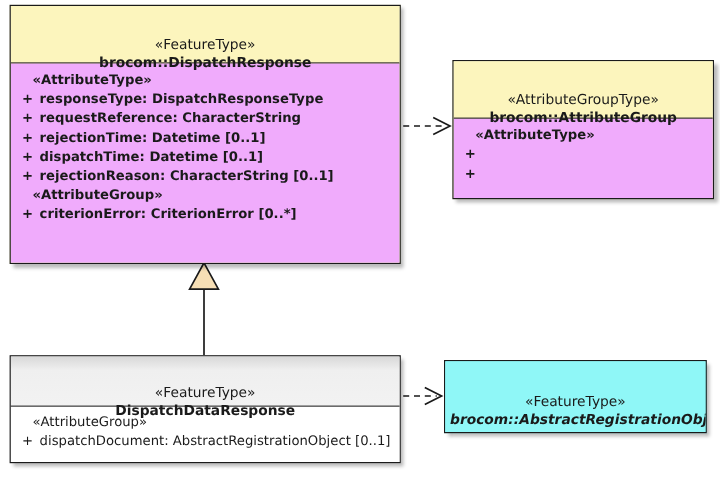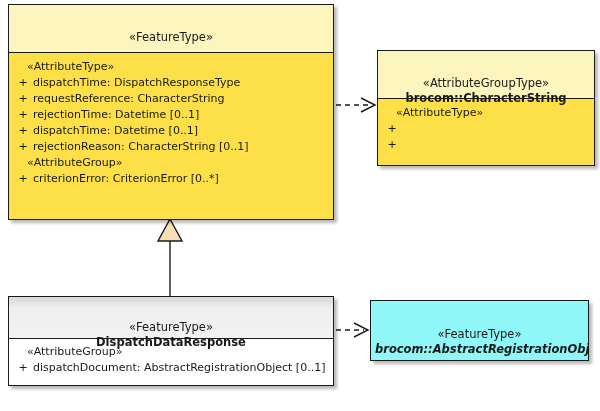--- a/index.html
+++ b/index.html
@@ -72,21 +72,21 @@
     text-align: center;
     color: #1a1a1a;
   }
   .attr-text {
     flex: 1 1 auto;
   }
 
   
   .theme-yellow { background: #fcfbd2; }
   .theme-yellow .uml-header { background: #fcf5bd; }
-  .theme-yellow .uml-body   { background: #fde047; }
+  .theme-yellow .uml-body   { background: #f0abfc; font-weight: bold; }
 
   .theme-grey  { background: #ffffff; }
   .theme-grey .uml-header {
      background: linear-gradient(to bottom, #d8d8d8 0%, #efefef 28%, #f2f2f2 100%);
   }
   .theme-grey .uml-body { background: #ffffff; }
 
   .theme-cyan { background: #8ff7f7; }
   .theme-cyan .uml-header { background: #8ff7f7; border-bottom: none; }
 
@@ -141,28 +141,29 @@
    AbstractRegistrationObject --&gt;
   <g>
     <line x1="336" y1="330" x2="364" y2="330" stroke="#1a1a1a" stroke-width="1.4" stroke-dasharray="5,4"></line>
     <polyline points="354,323 368,330 354,337" fill="none" stroke="#1a1a1a" stroke-width="1.4" stroke-linejoin="miter"></polyline>
   </g>
 </svg>
 
 <div class="uml-class theme-yellow" id="box-dispatch-response">
   <div class="uml-header">
     <div class="stereotype">«FeatureType»</div>
+    <div class="classname">brocom::DispatchResponse</div>
   </div>
   <div class="uml-body">
 
     <div class="compartment-label">«AttributeType»</div>
 
     <div class="attr-row">
       <span class="attr-vis">+</span>
-      <span class="attr-text">dispatchTime: DispatchResponseType</span>
+      <span class="attr-text">responseType: DispatchResponseType</span>
     </div>
     <div class="attr-row">
       <span class="attr-vis">+</span>
       <span class="attr-text">requestReference: CharacterString</span>
     </div>
     <div class="attr-row">
       <span class="attr-vis">+</span>
       <span class="attr-text">rejectionTime: Datetime [0..1]</span>
     </div>
     <div class="attr-row">
@@ -179,21 +180,21 @@
     <div class="attr-row">
       <span class="attr-vis">+</span>
       <span class="attr-text">criterionError: CriterionError [0..*]</span>
     </div>
   </div>
 </div>
 
 <div class="uml-class theme-yellow" id="box-criterion-error">
   <div class="uml-header">
     <div class="stereotype">«AttributeGroupType»</div>
-    <div class="classname">brocom::CharacterString</div>
+    <div class="classname">brocom::AttributeGroup</div>
   </div>
   <div class="uml-body">
     <div class="compartment-label">«AttributeType»</div>
     <div class="attr-row">
       <span class="attr-vis">+</span>
     </div>
     <div class="attr-row">
       <span class="attr-vis">+</span>
     </div>
   </div>

